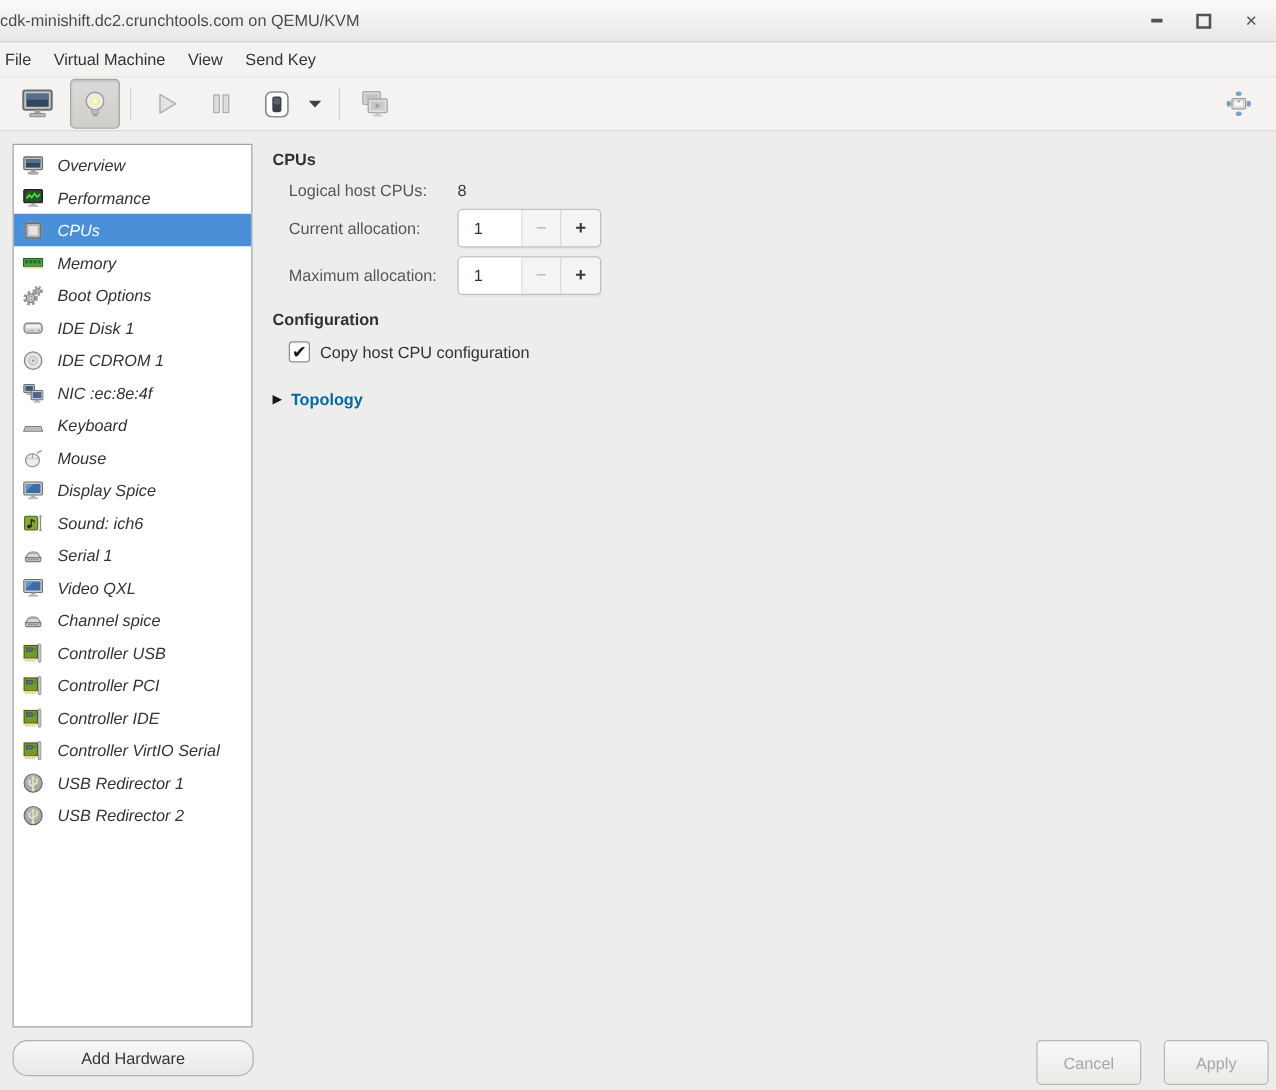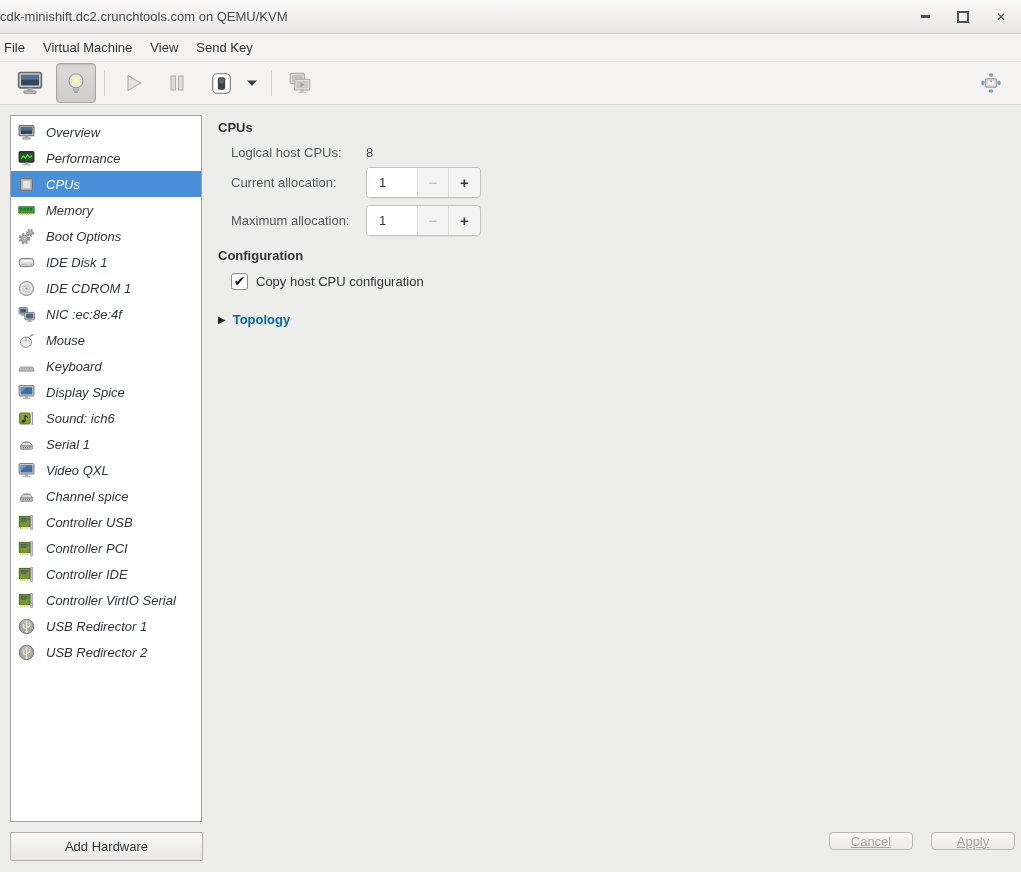--- a/index.html
+++ b/index.html
@@ -57,21 +57,21 @@
   .side-item{
     height:26px;display:flex;align-items:center;padding-left:7px;gap:11px;
   }
   .side-item .si{width:17px;height:17px;flex:0 0 17px;}
   .side-item .si-label{color:#2e3436;white-space:nowrap;font-style:italic;}
   .side-item.selected{background:#4a90d9;}
   .side-item.selected .si-label{color:#ffffff;}
   .add-hw-btn{
     position:absolute;left:10px;top:832px;width:193px;height:29px;
     background:linear-gradient(#f8f8f7,#e9e8e6);
-    border:1px solid #b5b2ae;border-radius:2px;
+    border:1px solid #b5b2ae;border-radius:12px;
     display:flex;align-items:center;justify-content:center;
     color:#323639;box-sizing:border-box;
   }
   
   .content{position:absolute;left:218px;top:120px;width:560px;}
   .section-title{font-weight:bold;color:#2d3236;margin:0 0 10px 0;}
   .form-row{display:flex;align-items:center;margin:0 0 7px 13px;}
   .form-label{width:135px;color:#53585c;}
   .form-value{color:#3a3f43;}
   .spinbox{
@@ -97,26 +97,25 @@
     display:flex;align-items:center;justify-content:center;box-sizing:border-box;
     box-shadow:inset 0 1px 1px rgba(0,0,0,.08);
   }
   .checkmark{color:#15191c;font-size:14px;font-weight:bold;line-height:1;margin-top:-2px;}
   .check-label{color:#2e3436;}
   .expander-row{display:flex;align-items:center;margin-top:22px;gap:7px;}
   .expander-arrow{color:#15191c;font-size:10px;}
   .expander-label{font-weight:bold;color:#0369a1;}
   
   .footer-btn{
-    position:absolute;top:832px;height:18px;width:84px;box-sizing:border-box;
+    position:absolute;top:832px;height:36px;width:84px;box-sizing:border-box;
     background:linear-gradient(#f8f8f7,#eceae8);
     border:1px solid #bcb9b5;border-radius:4px;
     display:flex;align-items:center;justify-content:center;
     color:#a6a6a6;
-    text-decoration:underline;
   }
   .btn-cancel{right:108px;}
   .btn-apply{right:6px;}
   svg.icon{display:block;}
   .hidden-defs{position:absolute;width:0;height:0;overflow:hidden;}
 </style>
 </head>
 <body>
 
 <svg class="hidden-defs" aria-hidden="true">
@@ -416,29 +415,29 @@
     <span class="si-label">IDE CDROM 1</span>
   </div>
   <div class="side-item">
     <svg class="si">
         <use href="#sym-network"></use>
       </svg>
     <span class="si-label">NIC :ec:8e:4f</span>
   </div>
   <div class="side-item">
     <svg class="si">
+        <use href="#sym-keyboard"></use>
+      </svg>
+    <span class="si-label">Keyboard</span>
+  </div>
+  <div class="side-item">
+    <svg class="si">
         <use href="#sym-mouse"></use>
       </svg>
     <span class="si-label">Mouse</span>
-  </div>
-  <div class="side-item">
-    <svg class="si">
-        <use href="#sym-keyboard"></use>
-      </svg>
-    <span class="si-label">Keyboard</span>
   </div>
   <div class="side-item">
     <svg class="si">
         <use href="#sym-display"></use>
       </svg>
     <span class="si-label">Display Spice</span>
   </div>
   <div class="side-item">
     <svg class="si">
         <use href="#sym-sound"></use>

